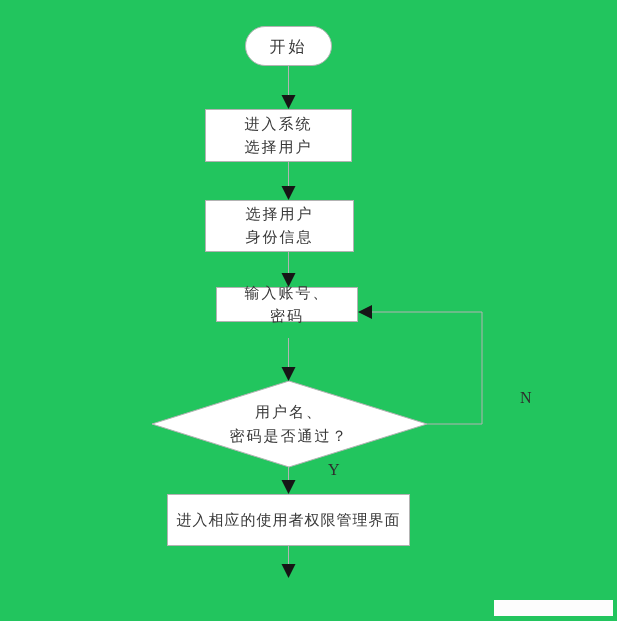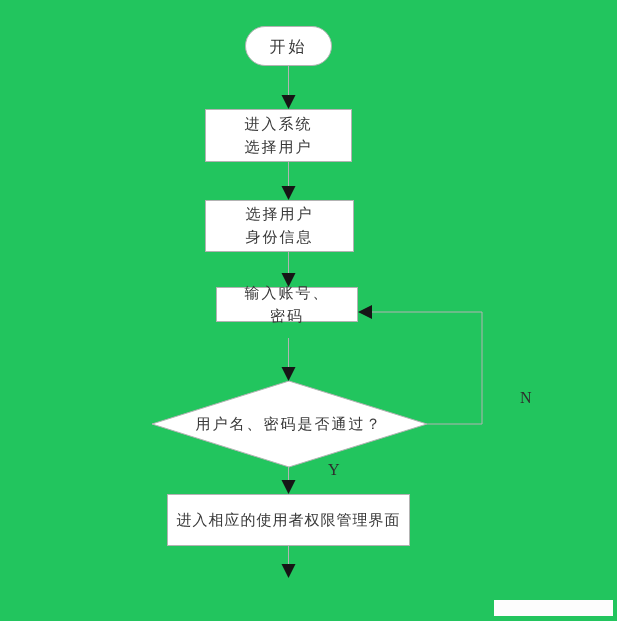--- a/index.html
+++ b/index.html
@@ -23,21 +23,21 @@
     box-sizing:border-box;
     font-size:15px;
     letter-spacing:2px;
     line-height:23px;
     text-align:center;
     white-space:nowrap;
   }
   .terminator{border-radius:20px;font-size:16px;letter-spacing:3px;}
   .decision-text{
     position:absolute;
-    display:flex;align-items:center;justify-content:center;
+    display:flex;flex-direction:column;align-items:center;justify-content:center;
     font-size:15px;letter-spacing:2px;line-height:24px;text-align:center;
     background:transparent;border:none;white-space:nowrap;
   }
   .edge-label{
     position:absolute;
     font-size:16px;
     color:#2e2e2e;
     letter-spacing:0;
   }
   .wm{

